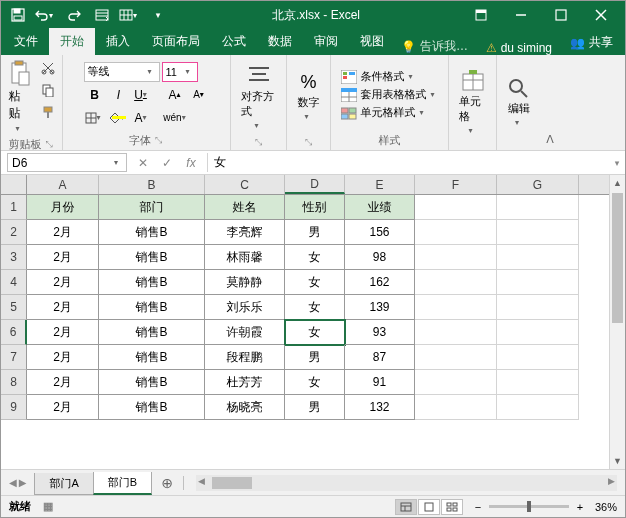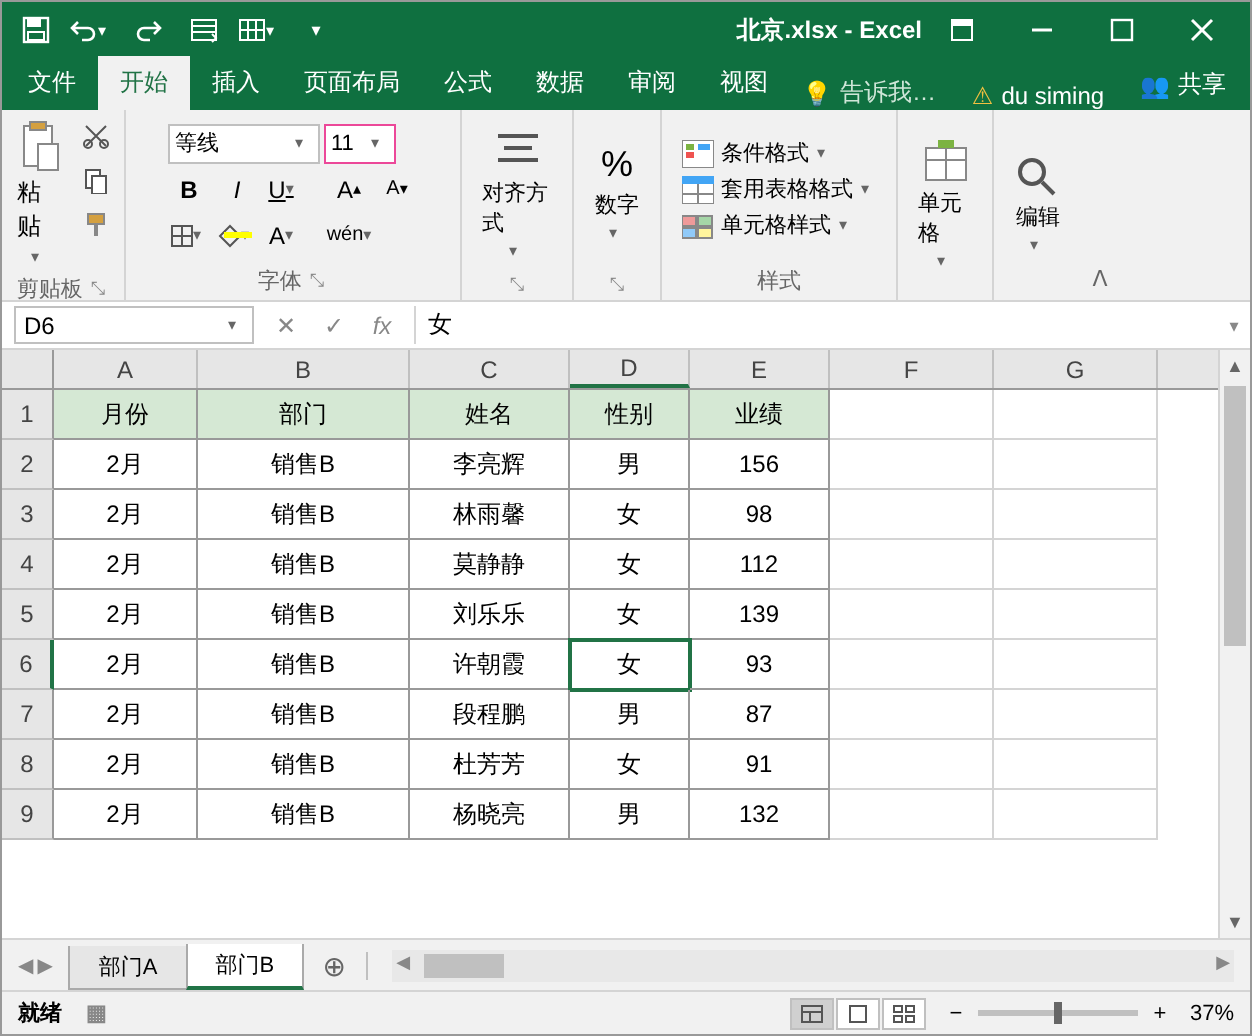--- a/index.html
+++ b/index.html
@@ -4,21 +4,21 @@
 <style>
 * { box-sizing: border-box; margin: 0; padding: 0; font-family: "Microsoft YaHei", "Segoe UI", sans-serif; }
 body { background: #f0f0f0; width: 626px; height: 518px; overflow: hidden; }
 .app { background: #fff; width: 626px; height: 518px; display: flex; flex-direction: column; border: 1px solid #999; }
 
 
 .titlebar { background: #0f7040; height: 28px; display: flex; align-items: center; color: #fff; font-size: 12px; padding: 0 4px; }
 .qat { display: flex; gap: 2px; align-items: center; }
 .qat-btn { width: 26px; height: 22px; display: flex; align-items: center; justify-content: center; cursor: pointer; }
 .qat-btn svg { fill: #fff; stroke: #fff; }
-.title-text { flex: 1; text-align: right; font-size: 12px; font-weight: bold; }
+.title-text { flex: 1; text-align: center; font-size: 12px; }
 .win-controls { display: flex; }
 .win-btn { width: 40px; height: 28px; display: flex; align-items: center; justify-content: center; cursor: pointer; }
 
 
 .menubar { background: #0f7040; height: 26px; display: flex; align-items: flex-end; color: #fff; font-size: 12px; padding: 0 2px; }
 .menu-tab { padding: 5px 11px; cursor: pointer; }
 .menu-tab.file { background: #0f7040; }
 .menu-tab.active { background: #f1f1f1; color: #217346; }
 .menu-spacer { flex: 1; }
 .tell-me { display: flex; align-items: center; gap: 4px; color: #cfe6d8; padding: 0 6px; font-size: 12px; }
@@ -443,21 +443,21 @@
             <div class="cell body-cell" style="width: 70px;">98</div>
             <div class="cell" style="width: 82px;"></div>
             <div class="cell" style="width: 82px;"></div>
           </div>
           <div class="row">
             <div class="rh">4</div>
             <div class="cell body-cell" style="width: 72px;">2月</div>
             <div class="cell body-cell" style="width: 106px;">销售B</div>
             <div class="cell body-cell" style="width: 80px;">莫静静</div>
             <div class="cell body-cell" style="width: 60px;">女</div>
-            <div class="cell body-cell" style="width: 70px;">112</div>
+            <div class="cell body-cell" style="width: 70px;">162</div>
             <div class="cell" style="width: 82px;"></div>
             <div class="cell" style="width: 82px;"></div>
           </div>
           <div class="row">
             <div class="rh">5</div>
             <div class="cell body-cell" style="width: 72px;">2月</div>
             <div class="cell body-cell" style="width: 106px;">销售B</div>
             <div class="cell body-cell" style="width: 80px;">刘乐乐</div>
             <div class="cell body-cell" style="width: 60px;">女</div>
             <div class="cell body-cell" style="width: 70px;">139</div>
@@ -559,16 +559,16 @@
             <rect x="7" y="6" width="4" height="3" fill="none" stroke="#555"></rect>
           </svg>
         </div>
     </div>
     <div class="zoom">
       <span class="zoom-btn">−</span>
       <div class="zoom-slider">
           <div class="zoom-handle"></div>
         </div>
       <span class="zoom-btn">+</span>
-      <span style="margin-left:4px">37%</span>
+      <span style="margin-left:4px">36%</span>
     </div>
   </div>
 </div>
 
 </body></html>

